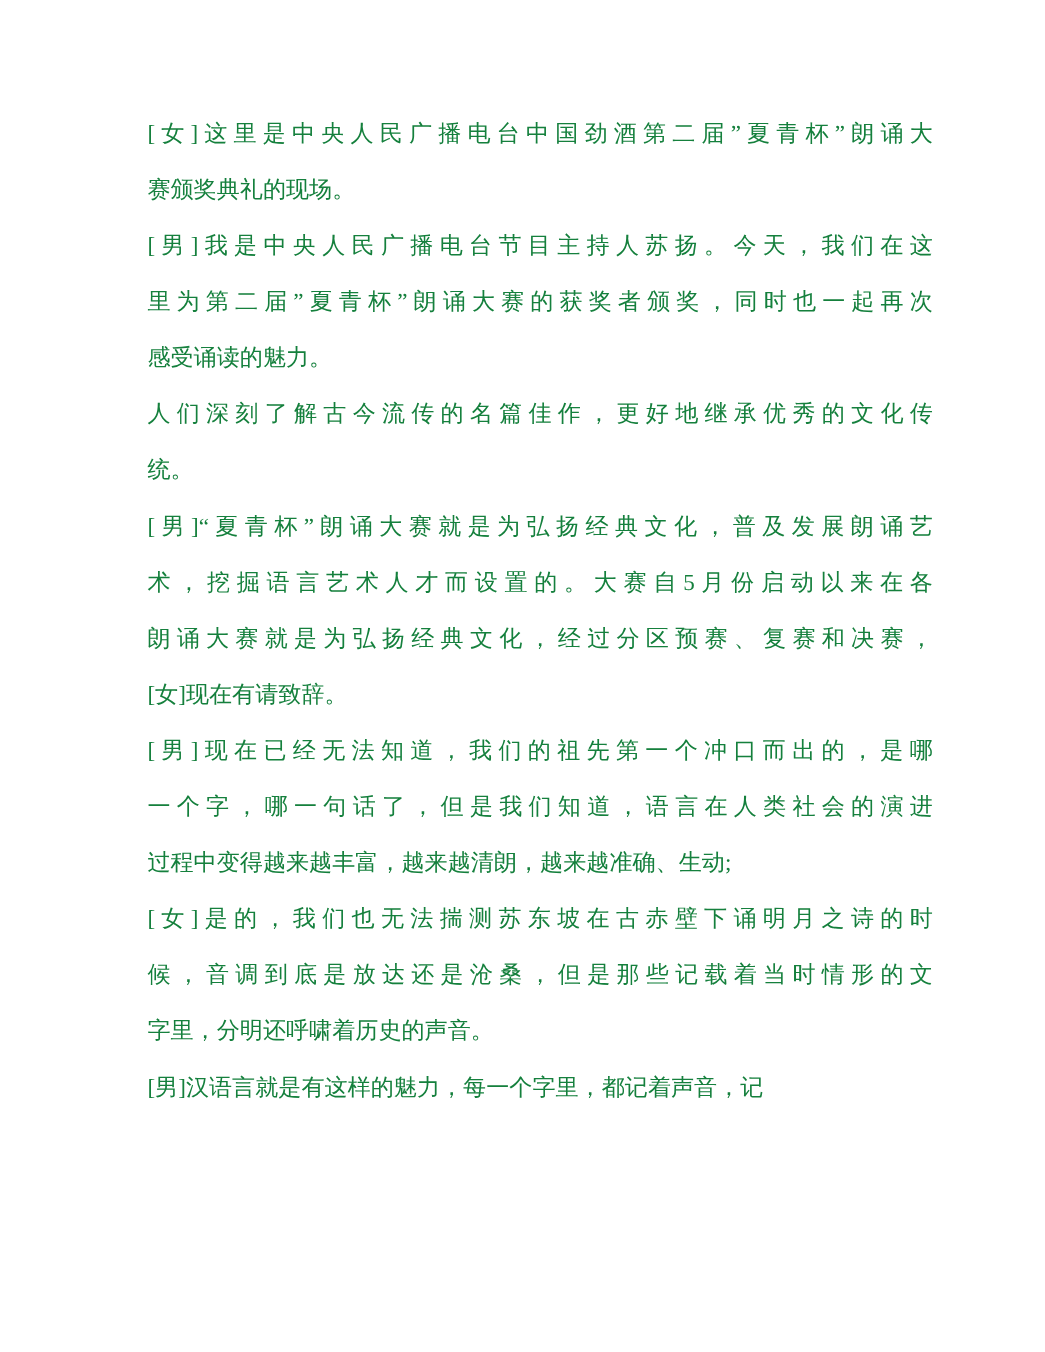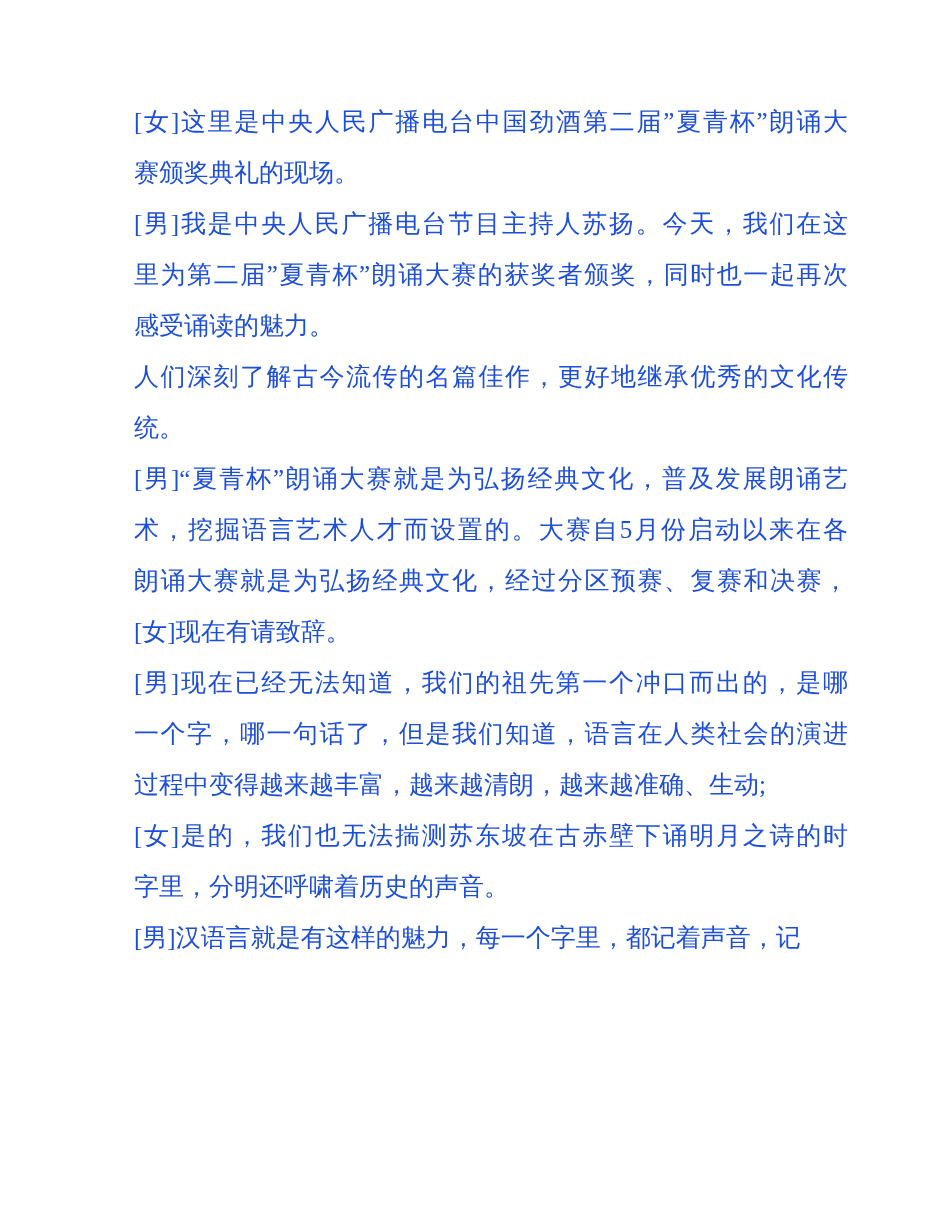--- a/index.html
+++ b/index.html
@@ -13,23 +13,23 @@
     height: 1229px;
     background: #ffffff;
     overflow: hidden;
     font-family: "Liberation Serif", "DejaVu Serif", serif;
   }
   .text-block {
     position: absolute;
     left: 134px;
     top: 96px;
     width: 714px;
-    font-size: 25px;
+    font-size: 21px;
     line-height: 51px;
-    color: #1d4ed8;
+    color: #15803d;
     letter-spacing: 0;
   }
   .para {
     margin: 0;
     padding: 0;
   }
   .line {
     text-align: justify;
     text-align-last: left;
     white-space: nowrap;
@@ -72,20 +72,21 @@
     </p>
 
     <p class="para">
       <span class="line fill" style="display:block">[男]现在已经无法知道，我们的祖先第一个冲口而出的，是哪</span>
       <span class="line fill" style="display:block">一个字，哪一句话了，但是我们知道，语言在人类社会的演进</span>
       <span class="line" style="display:block">过程中变得越来越丰富，越来越清朗，越来越准确、生动;</span>
     </p>
 
     <p class="para">
       <span class="line fill" style="display:block">[女]是的，我们也无法揣测苏东坡在古赤壁下诵明月之诗的时</span>
+      <span class="line fill" style="display:block">候，音调到底是放达还是沧桑，但是那些记载着当时情形的文</span>
       <span class="line" style="display:block">字里，分明还呼啸着历史的声音。</span>
     </p>
 
     <p class="para">
       <span class="line" style="display:block">[男]汉语言就是有这样的魅力，每一个字里，都记着声音，记</span>
     </p>
 
   </div>
 </div>
 

